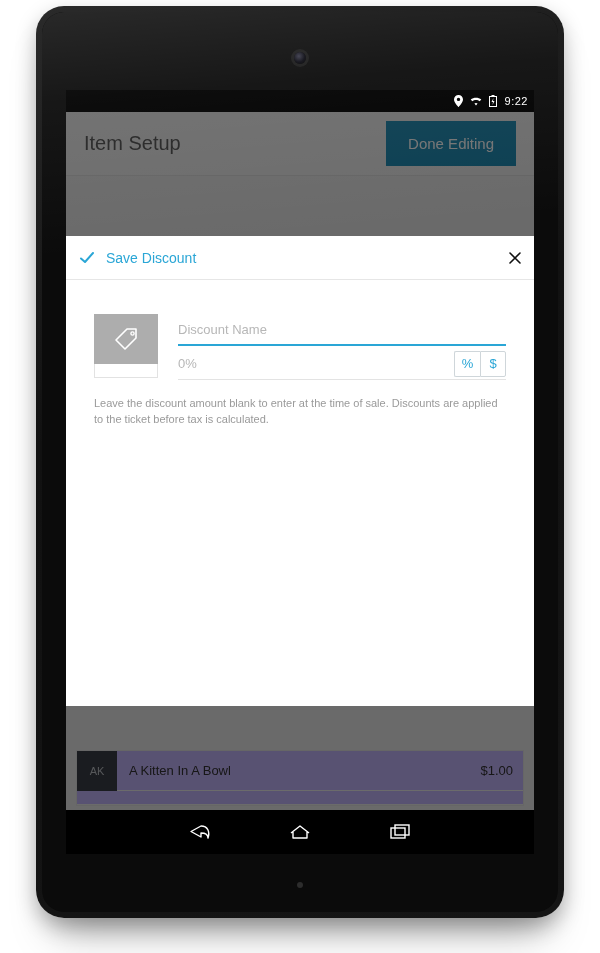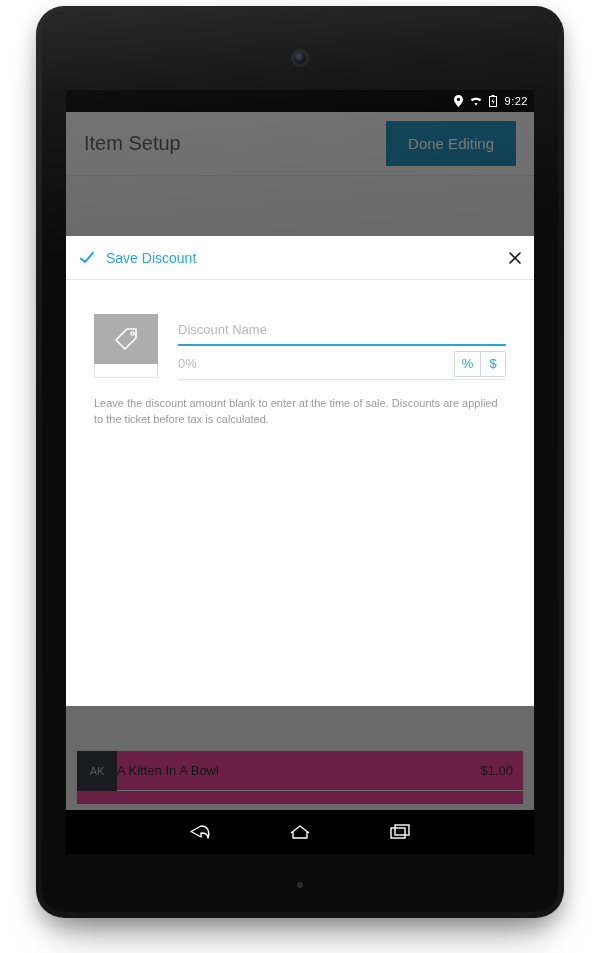--- a/index.html
+++ b/index.html
@@ -71,28 +71,28 @@
     display:flex; align-items:center; justify-content:space-between;
     padding: 0 18px;
   }
   .app-title { font-size: 20px; color: #555; font-weight: 400; }
   .done-btn {
     background: #1a8bb3; color: #fff; border: none;
     padding: 14px 22px; font-size: 15px; cursor: pointer;
   }
   .list {
     position:absolute; left:10px; right:10px; bottom: 4px;
-    background: #ec4899; border:1px solid #e2e2e2; font-size: 13px;
+    background: #c4b5fd; border:1px solid #e2e2e2; font-size: 13px;
   }
   .list-row {
     display:flex; align-items:center; height:40px; border-bottom:1px solid #eee;
     padding-right:10px;
   }
   .list-row .swatch { width:40px; height:40px; background:#3b3f47; color:#bfc3c8; display:flex; align-items:center; justify-content:center; font-size:11px; }
-  .list-row .name { flex:1; padding-left:0; color:#333; }
+  .list-row .name { flex:1; padding-left:12px; color:#333; }
   .list-row .price { color:#333;margin-left:48px; }
   .list-row.partial { height: 14px; }
   
   .dimmer {
     position:absolute; inset:0; background: rgba(0,0,0,0.55);
   }
   
   .modal {
     position:absolute; left:0; right:0; top: 124px; height: 470px;
     background: #fff;

